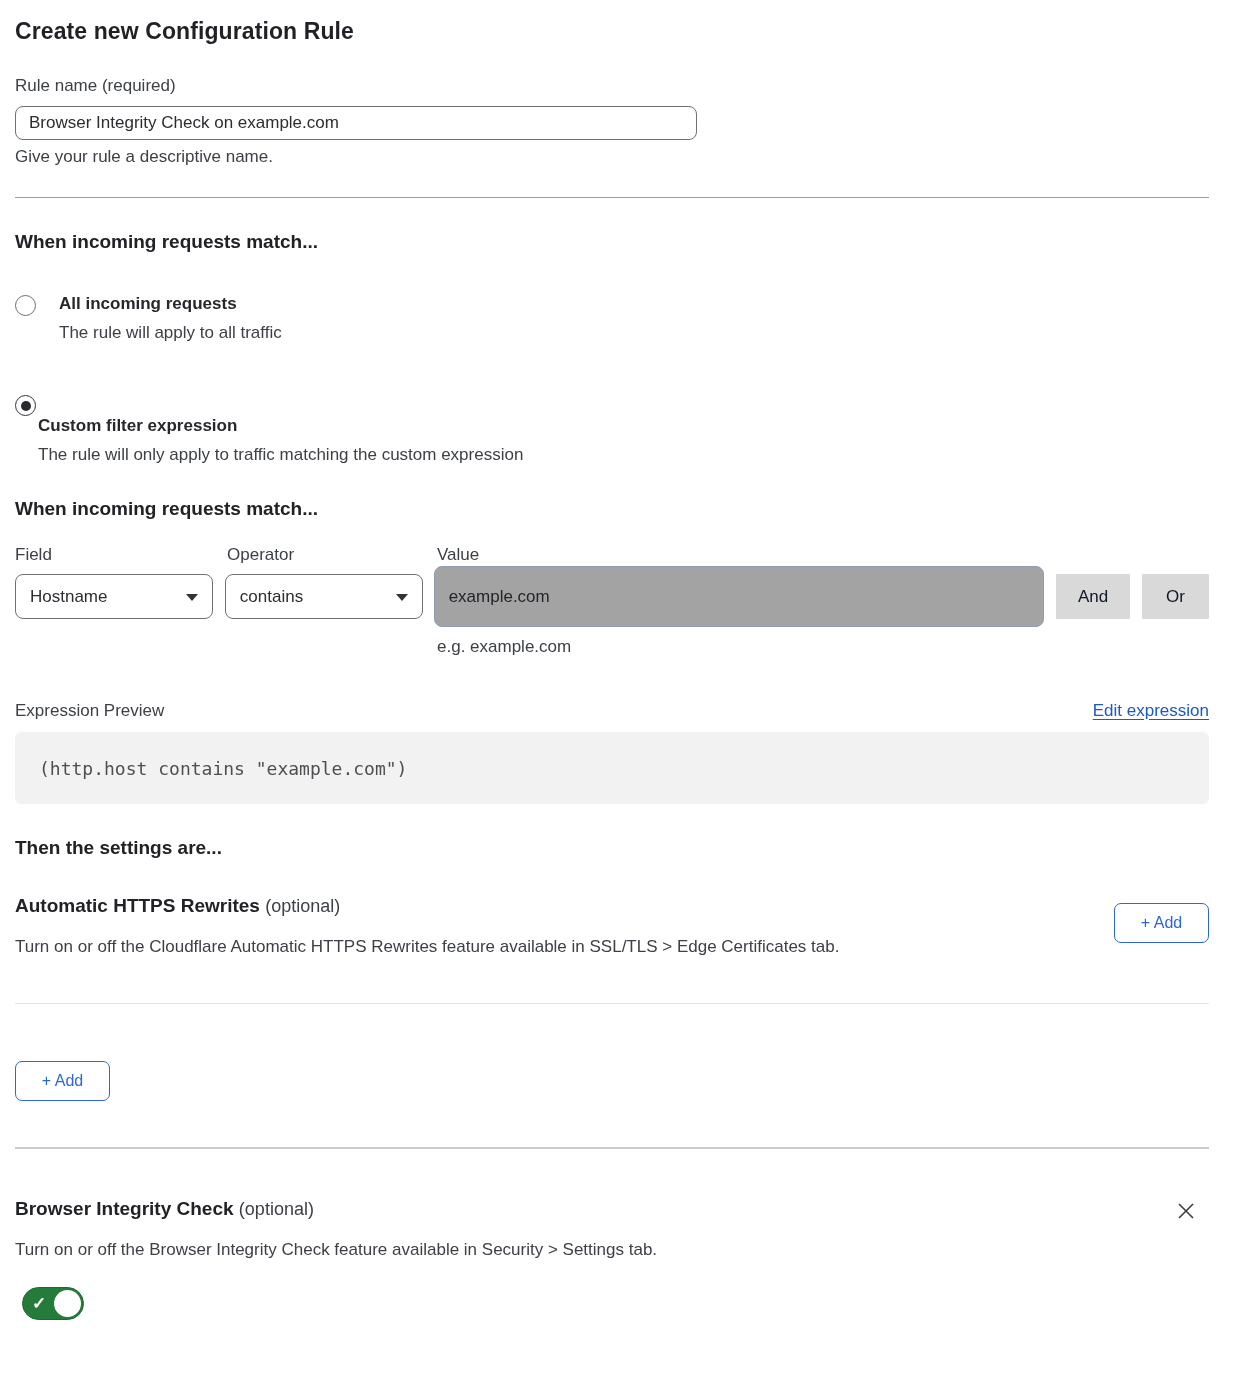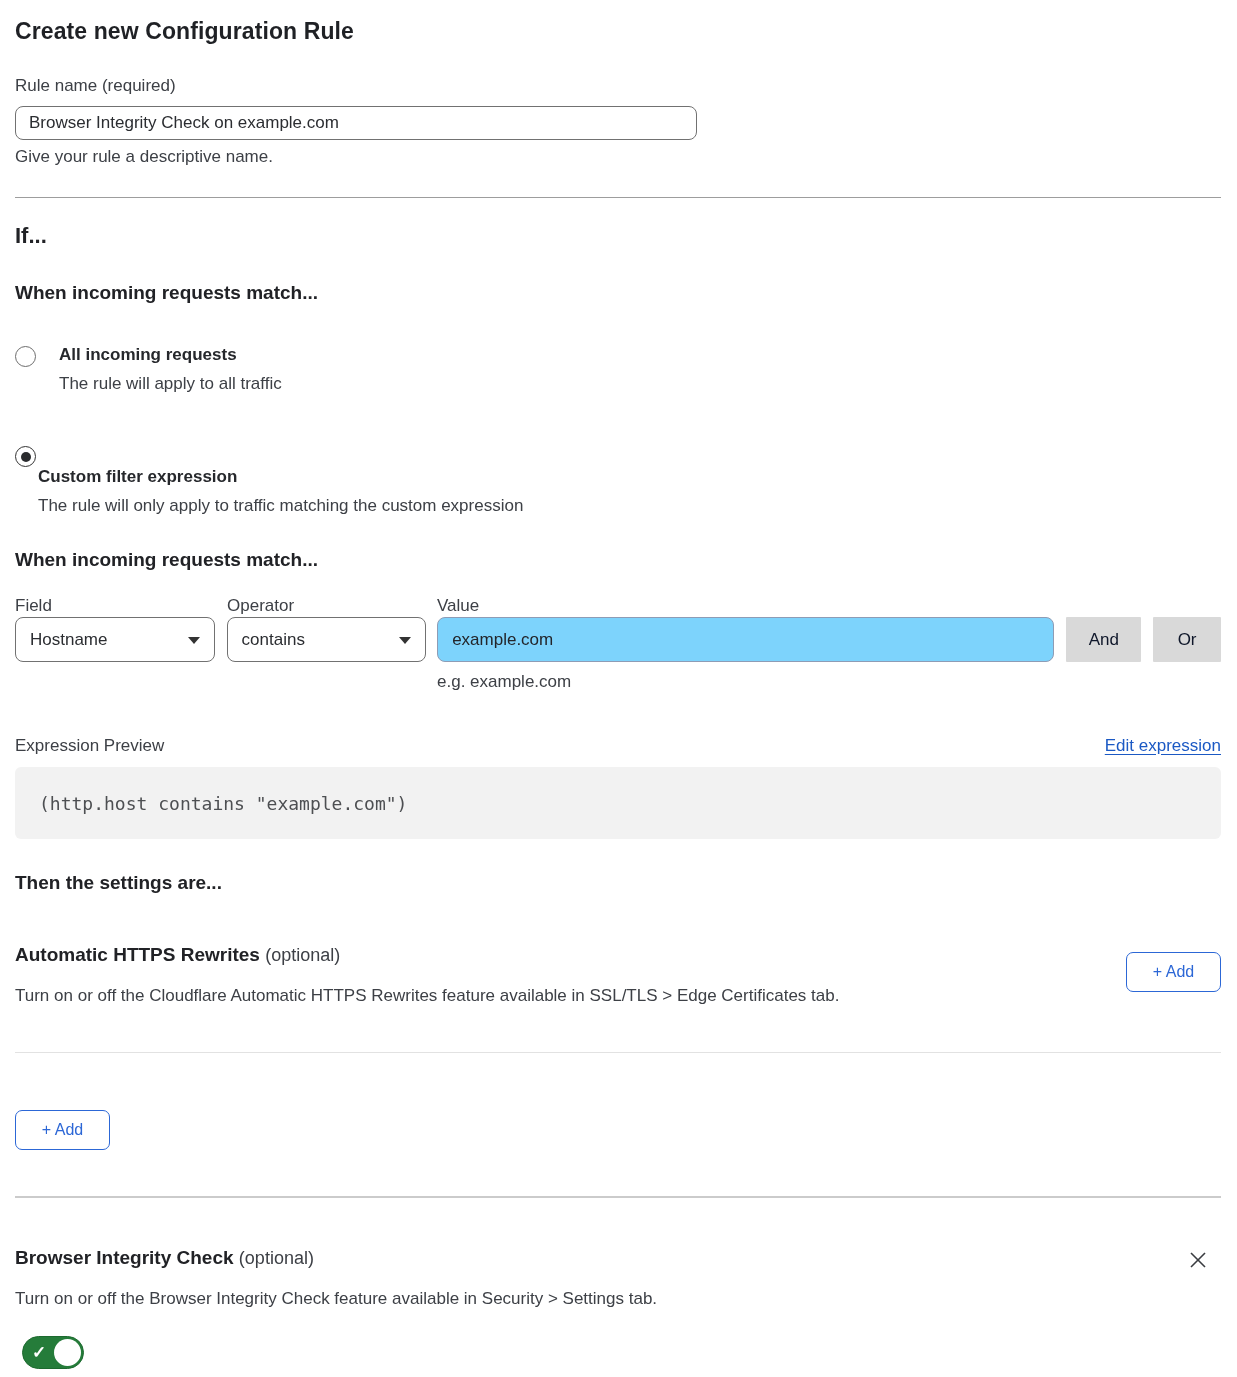--- a/index.html
+++ b/index.html
@@ -3,21 +3,21 @@
 <meta charset="utf-8">
 <style>
   * { margin: 0; padding: 0; box-sizing: border-box; }
   html, body { background: #fff; }
   body {
     width: 1237px; height: 1377px;
     font-family: "Liberation Sans", sans-serif;
     color: #3d4046;
     overflow: hidden;
   }
-  .container { padding: 0 16px 0 15px; }
+  .container { padding: 0 28px 0 15px; }
 
   h1.page-title {
     margin-top: 18px;
     font-size: 23px; font-weight: 700; color: #1f2125;
     letter-spacing: 0.1px;
   }
 
   .field-label { margin-top: 31px; font-size: 17px; color: #3d4046; }
   .rule-name-input {
     display: block; margin-top: 10px;
@@ -68,23 +68,23 @@
   }
   .select-box .caret {
     position: absolute; right: 14px; top: 50%; margin-top: -3px;
     width: 0; height: 0;
     border-left: 6px solid transparent; border-right: 6px solid transparent;
     border-top: 7px solid #333;
   }
   .sel-field { margin-right: 12px; }
   .sel-operator { margin-right: 11px; }
   .value-input {
-    width: 619px; height: 45px; margin-right: 12px;
+    width: 619px; height: 61px; margin-right: 12px;
     border: 1px solid #8e9cb5; border-radius: 8px;
-    background: #7dd3fc; padding: 0 14px;
+    background: #a3a3a3; padding: 0 14px;
     font-size: 17px; color: #23252a; outline: none;
     font-family: "Liberation Sans", sans-serif;
   }
   .conj-btn {
     height: 45px; border: none; border-radius: 1px;
     background: #d9d9d9; color: #0f172a; font-size: 17px;
     font-family: "Liberation Sans", sans-serif; cursor: pointer;
   }
   .and-btn { width: 75px; margin-right: 12px; }
   .or-btn { width: 68px; }
@@ -103,21 +103,21 @@
     margin-top: 11px; height: 72px; border-radius: 6px;
     background: #f2f2f2; display: flex; align-items: center;
     padding: 0 24px;
     font-family: "DejaVu Sans Mono", monospace;
     font-size: 18px; color: #4d4f52;
   }
 
   h3.then-heading { margin-top: 33px; font-size: 19px; font-weight: 700; color: #212226; }
 
   .setting-row { display: flex; justify-content: space-between; align-items: flex-start; }
-  .setting-row.first { margin-top: 50px; gap: 44px; }
+  .setting-row.first { margin-top: 36px; gap: 44px; }
   .setting-row.second { margin-top: 49px; }
   .setting-row.third { margin-top: 49px; }
   .setting-title { font-size: 19px; font-weight: 700; color: #212226; }
   .setting-optional { font-size: 18px; font-weight: 400; color: #3d4046; }
   .setting-desc { margin-top: 20px; font-size: 17px; color: #3d4046; }
   .add-btn {
     margin-top: 8px;
     width: 95px; height: 40px;
     background: #fff; border: 1px solid #2c67d6; border-radius: 7px;
     color: #2c67d6; font-size: 16px;
@@ -153,21 +153,20 @@
 <div class="container">
 
   <h1 class="page-title">Create new Configuration Rule</h1>
 
   <div class="field-label">Rule name (required)</div>
   <input class="rule-name-input" type="text" value="Browser Integrity Check on example.com" style="">
   <div class="help-text">Give your rule a descriptive name.</div>
 
   <hr class="divider-strong">
 
-  <h2 class="if-heading">If...</h2>
   <h3 class="sub-heading">When incoming requests match...</h3>
 
   <div class="radio-row">
     <div class="radio-circle"></div>
     <div class="radio-texts">
       <div class="radio-title">All incoming requests</div>
       <div class="radio-desc">The rule will apply to all traffic</div>
     </div>
   </div>
 

